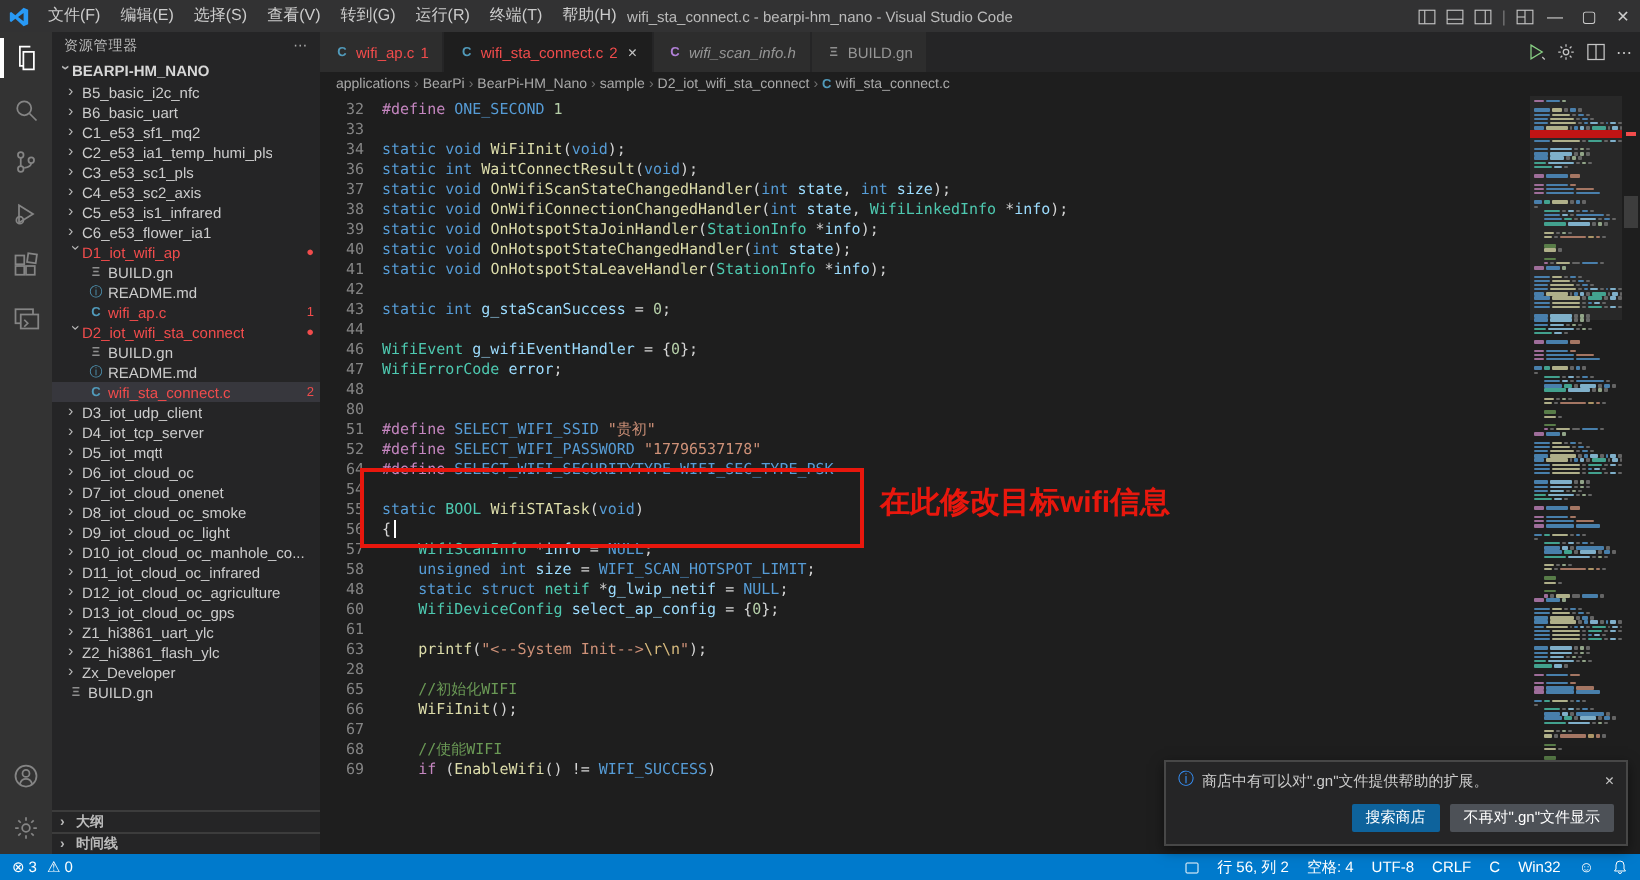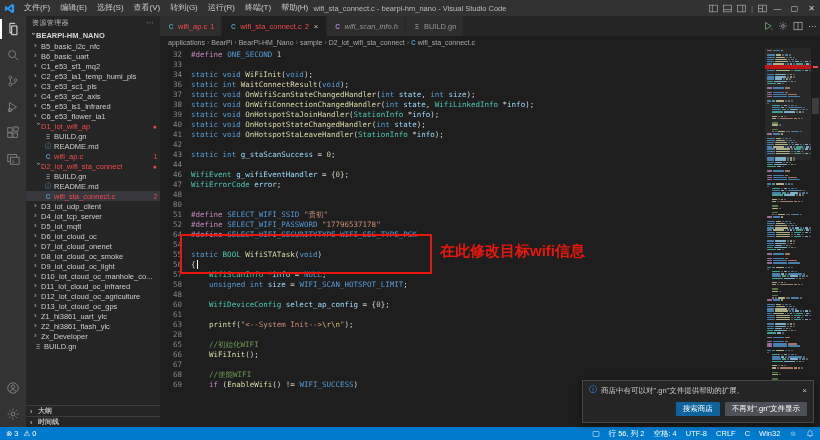--- a/index.html
+++ b/index.html
@@ -439,21 +439,21 @@
           <div class="code-line"><span class="ln">48</span><span class="ct"></span></div>
           <div class="code-line"><span class="ln">80</span><span class="ct"></span></div>
           <div class="code-line"><span class="ln">51</span><span class="ct"><span class="tk-pp">#define </span><span class="tk-kw">SELECT_WIFI_SSID </span><span class="tk-st">"贵初"</span></span></div>
           <div class="code-line"><span class="ln">52</span><span class="ct"><span class="tk-pp">#define </span><span class="tk-kw">SELECT_WIFI_PASSWORD </span><span class="tk-st">"17796537178"</span></span></div>
           <div class="code-line"><span class="ln">64</span><span class="ct"><span class="tk-pp">#define </span><span class="tk-kw">SELECT_WIFI_SECURITYTYPE </span><span class="tk-kw">WIFI_SEC_TYPE_PSK</span></span></div>
           <div class="code-line"><span class="ln">54</span><span class="ct"></span></div>
           <div class="code-line"><span class="ln">55</span><span class="ct"><span class="tk-kw">static </span><span class="tk-ty">BOOL </span><span class="tk-fn">WifiSTATask</span><span class="tk-pl">(</span><span class="tk-kw">void</span><span class="tk-pl">)</span></span></div>
           <div class="code-line"><span class="ln">56</span><span class="ct"><span class="tk-pl">{</span><span class="tk-cur"></span></span></div>
           <div class="code-line"><span class="ln">57</span><span class="ct"><span class="tk-pl">    </span><span class="tk-ty">WifiScanInfo </span><span class="tk-pl">*</span><span class="tk-va">info</span><span class="tk-pl"> = </span><span class="tk-kw">NULL</span><span class="tk-pl">;</span></span></div>
           <div class="code-line"><span class="ln">58</span><span class="ct"><span class="tk-pl">    </span><span class="tk-kw">unsigned int </span><span class="tk-va">size</span><span class="tk-pl"> = </span><span class="tk-kw">WIFI_SCAN_HOTSPOT_LIMIT</span><span class="tk-pl">;</span></span></div>
-          <div class="code-line"><span class="ln">48</span></div>
+          <div class="code-line"><span class="ln">48</span><span class="ct"><span class="tk-pl">    </span><span class="tk-kw">static struct </span><span class="tk-ty">netif </span><span class="tk-pl">*</span><span class="tk-va">g_lwip_netif</span><span class="tk-pl"> = </span><span class="tk-kw">NULL</span><span class="tk-pl">;</span></span></div>
           <div class="code-line"><span class="ln">60</span><span class="ct"><span class="tk-pl">    </span><span class="tk-ty">WifiDeviceConfig </span><span class="tk-va">select_ap_config</span><span class="tk-pl"> = {</span><span class="tk-nu">0</span><span class="tk-pl">};</span></span></div>
           <div class="code-line"><span class="ln">61</span><span class="ct"></span></div>
           <div class="code-line"><span class="ln">63</span><span class="ct"><span class="tk-pl">    </span><span class="tk-fn">printf</span><span class="tk-pl">(</span><span class="tk-st">"&lt;--System Init--&gt;</span><span class="tk-es">\r\n</span><span class="tk-st">"</span><span class="tk-pl">);</span></span></div>
           <div class="code-line"><span class="ln">28</span><span class="ct"></span></div>
           <div class="code-line"><span class="ln">65</span><span class="ct"><span class="tk-pl">    </span><span class="tk-cm">//初始化WIFI</span></span></div>
           <div class="code-line"><span class="ln">66</span><span class="ct"><span class="tk-pl">    </span><span class="tk-fn">WiFiInit</span><span class="tk-pl">();</span></span></div>
           <div class="code-line"><span class="ln">67</span><span class="ct"></span></div>
           <div class="code-line"><span class="ln">68</span><span class="ct"><span class="tk-pl">    </span><span class="tk-cm">//使能WIFI</span></span></div>
           <div class="code-line"><span class="ln">69</span><span class="ct"><span class="tk-pl">    </span><span class="tk-pp">if </span><span class="tk-pl">(</span><span class="tk-fn">EnableWifi</span><span class="tk-pl">() != </span><span class="tk-kw">WIFI_SUCCESS</span><span class="tk-pl">)</span></span></div>
         </div>

